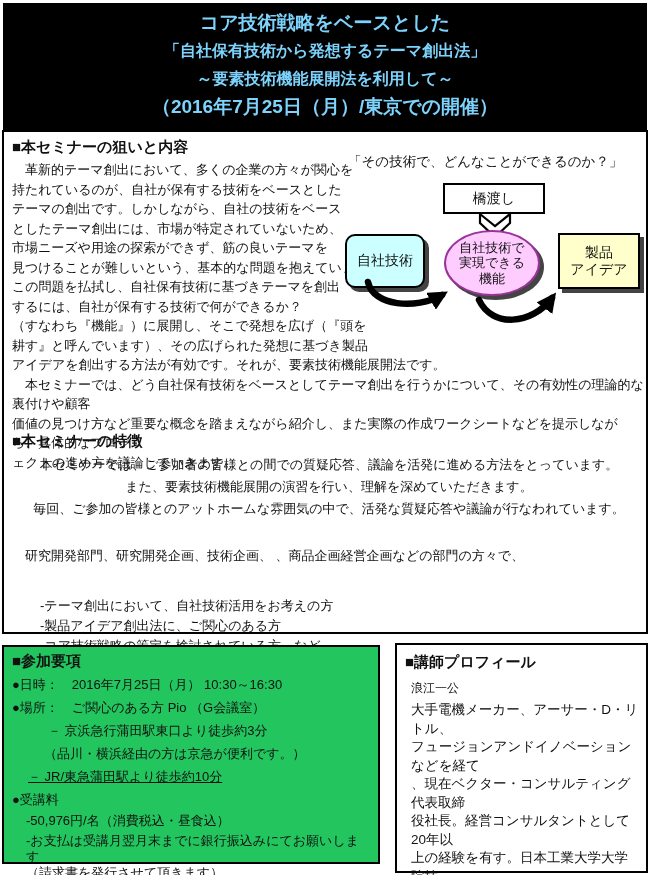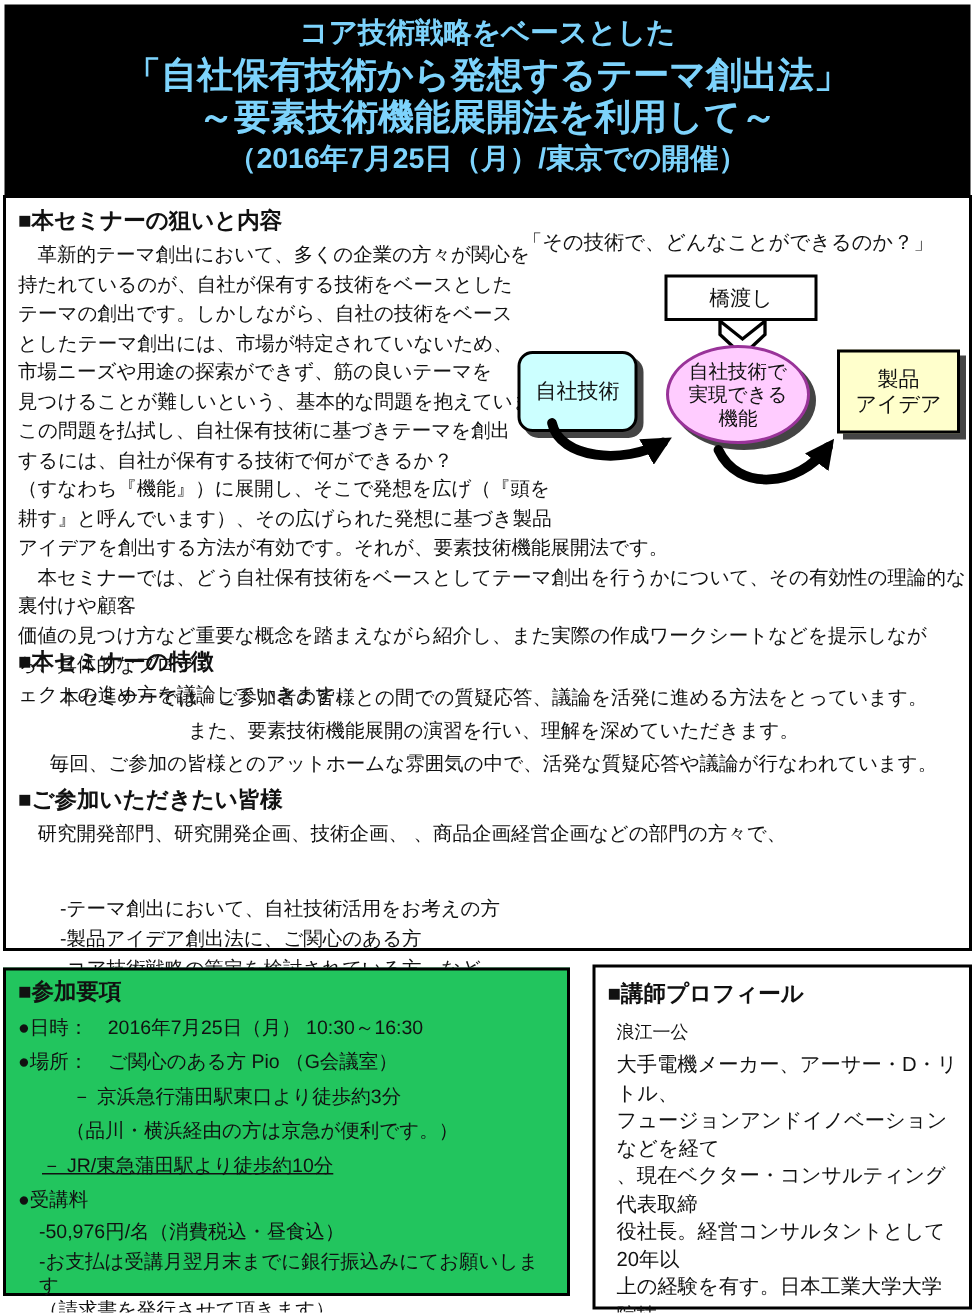--- a/index.html
+++ b/index.html
@@ -13,21 +13,21 @@
   }
   .abs{position:absolute;}
   
   .header-banner{
     left:3px;top:3px;width:644px;height:149px;
     background:#000;color:#7dd3fc;text-align:center;
     font-weight:bold;padding-top:6px;box-sizing:border-box;
   }
   .header-line{display:block;line-height:28px;}
   .hl-0,.hl-3{font-size:19px;}
-  .hl-1,.hl-2{font-size:24px;}
+  .hl-1,.hl-2{font-size:16px;}
   
   .main-box{
     left:2px;top:130px;width:642px;height:500px;
     border:2px solid #000;background:#fff;
   }
   .sec-heading{font-size:15px;font-weight:bold;white-space:nowrap;}
   .body-text{font-size:13px;line-height:19.5px;white-space:pre-line;}
   .aim-heading{left:8px;top:6px;}
   .aim-body{left:8px;top:28px;width:632px;}
   .features-heading{left:8px;top:300px;}
@@ -111,21 +111,20 @@
 アイデアを創出する方法が有効です。それが、要素技術機能展開法です。
 　本セミナーでは、どう自社保有技術をベースとしてテーマ創出を行うかについて、その有効性の理論的な裏付けや顧客
 価値の見つけ方など重要な概念を踏まえながら紹介し、また実際の作成ワークシートなどを提示しながら、具体的なプロジ
 ェクトの進め方を議論していきます。</div>
 
   <div class="abs sec-heading features-heading">■本セミナーの特徴</div>
   <div class="abs body-text features-body">本セミナーでは、ご参加者の皆様との間での質疑応答、議論を活発に進める方法をとっています。
 また、要素技術機能展開の演習を行い、理解を深めていただきます。
 毎回、ご参加の皆様とのアットホームな雰囲気の中で、活発な質疑応答や議論が行なわれています。</div>
 
-  <div class="abs sec-heading audience-heading">■ご参加いただきたい皆様</div>
   <div class="abs body-text audience-intro">　研究開発部門、研究開発企画、技術企画、 、商品企画経営企画などの部門の方々で、</div>
   <div class="abs body-text audience-bullets">-テーマ創出において、自社技術活用をお考えの方
 -製品アイデア創出法に、ご関心のある方
 -コア技術戦略の策定を検討されている方　など</div>
 </div>
 
 <div class="abs diagram-quote">「その技術で、どんなことができるのか？」</div>
 
 <div class="abs bridge-box">橋渡し</div>
 

